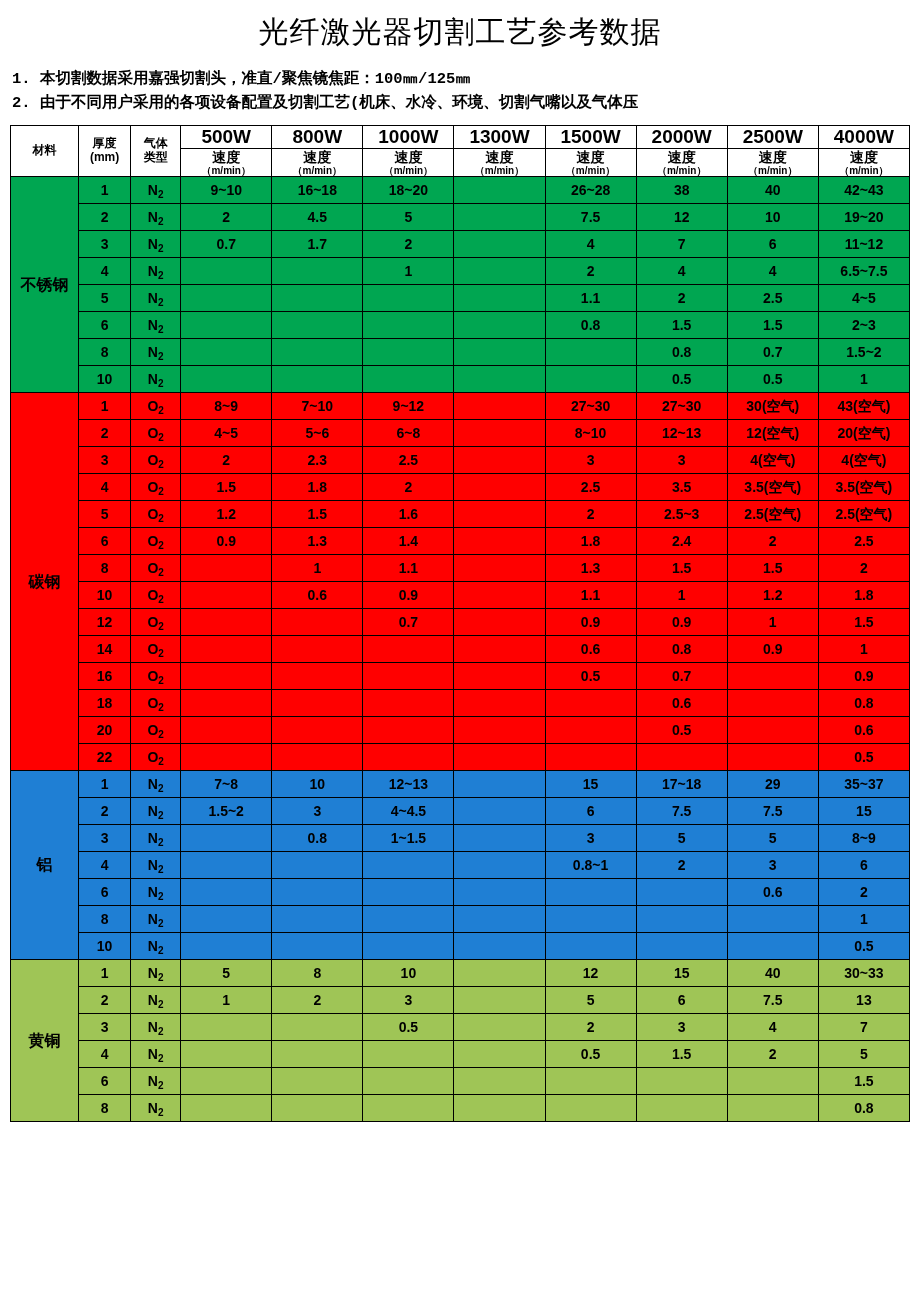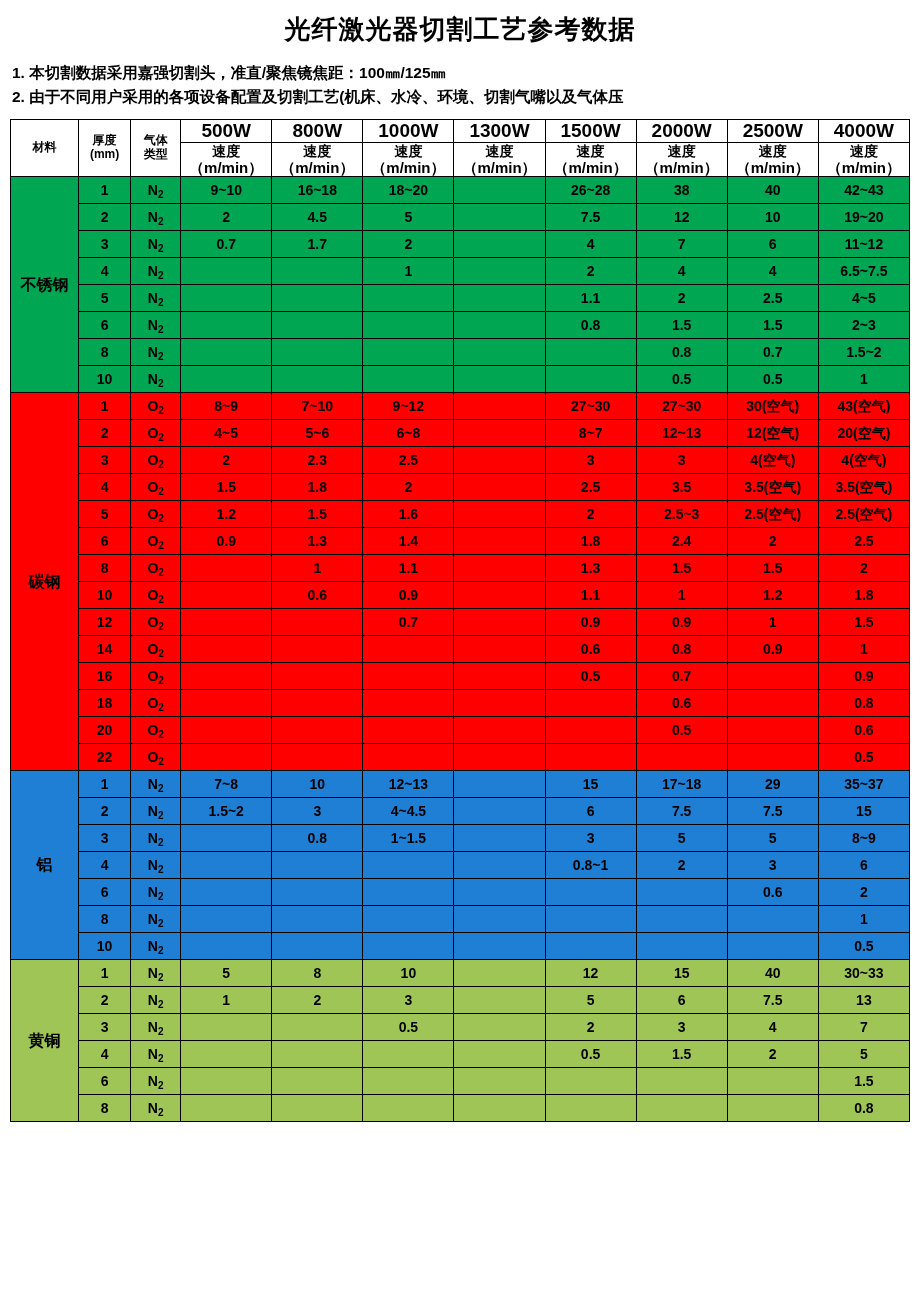--- a/index.html
+++ b/index.html
@@ -16,34 +16,35 @@
   }
   .page {
     width: 920px;
     height: 1300px;
     position: relative;
     box-sizing: border-box;
     padding: 0 10px;
   }
   .doc-title {
     text-align: center;
-    font-size: 26px;
-    font-weight: bold;
+    font-size: 30px;
+    font-weight: normal;
     letter-spacing: 1px;
     margin: 12px 0 14px 0;
   }
   .notes {
     font-size: 15.5px;
     font-weight: bold;
     line-height: 1.55;
     margin: 0 0 10px 2px;
   }
   .note-line {
     display: block;
     white-space: nowrap;
+    font-family: Liberation Mono, monospace;
   }
   .note-line.indent2 {
     padding-left: 22px;
     white-space: normal;
   }
   table.cut-table {
     border-collapse: collapse;
     width: 900px;
     table-layout: fixed;
     font-size: 13px;
@@ -60,21 +61,21 @@
     font-size: 12px;
     padding: 3px 0;
   }
   .hdr-mat { width: 68px; }
   .hdr-thk { width: 52px; }
   .hdr-gas { width: 50px; }
   .hdr-pw  { width: 91px; }
 
   .power-label { font-size: 19px; font-weight: bold; }
   .speed-cell { font-size: 14px; font-weight: bold; line-height: 1.2; }
-  .speed-cell .unit { font-size: 15px; display: block; }
+  .speed-cell .unit { font-size: 10px; display: block; }
 
   tbody td { height: 26px; font-size: 14px; }
   .mat-cell { font-size: 16px; font-weight: bold; }
   .thk-cell { font-size: 14px; }
   .gas-cell { font-size: 14px; }
   .gas-cell sub { font-size: 10px; vertical-align: baseline; position: relative; top: 3px; }
 
   
   .grp-ss  { background: #00A651; }
   .grp-cs  { background: #FF0000; }
@@ -275,21 +276,21 @@
           <td class="grp-cs">30(空气)</td>
           <td class="grp-cs">43(空气)</td>
         </tr>
         <tr class="grp-cs">
           <td class="thk-cell grp-cs">2</td>
           <td class="gas-cell grp-cs">O<sub>2</sub></td>
           <td class="grp-cs">4~5</td>
           <td class="grp-cs">5~6</td>
           <td class="grp-cs">6~8</td>
           <td class="grp-cs"></td>
-          <td class="grp-cs">8~7</td>
+          <td class="grp-cs">8~10</td>
           <td class="grp-cs">12~13</td>
           <td class="grp-cs">12(空气)</td>
           <td class="grp-cs">20(空气)</td>
         </tr>
         <tr class="grp-cs">
           <td class="thk-cell grp-cs">3</td>
           <td class="gas-cell grp-cs">O<sub>2</sub></td>
           <td class="grp-cs">2</td>
           <td class="grp-cs">2.3</td>
           <td class="grp-cs">2.5</td>

